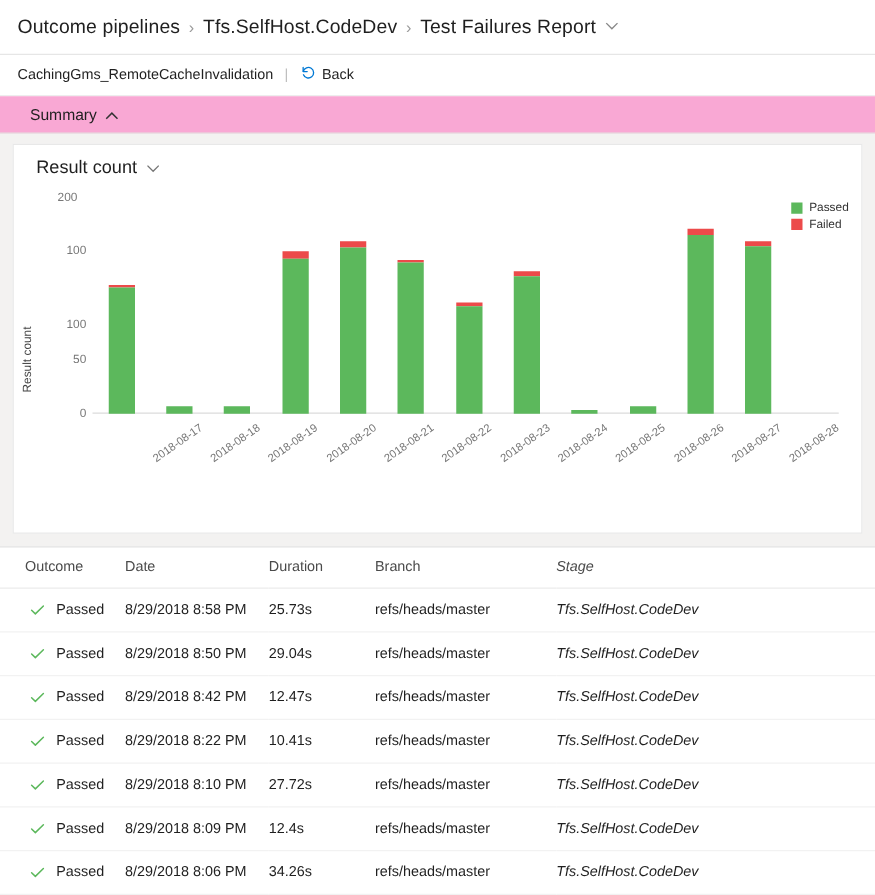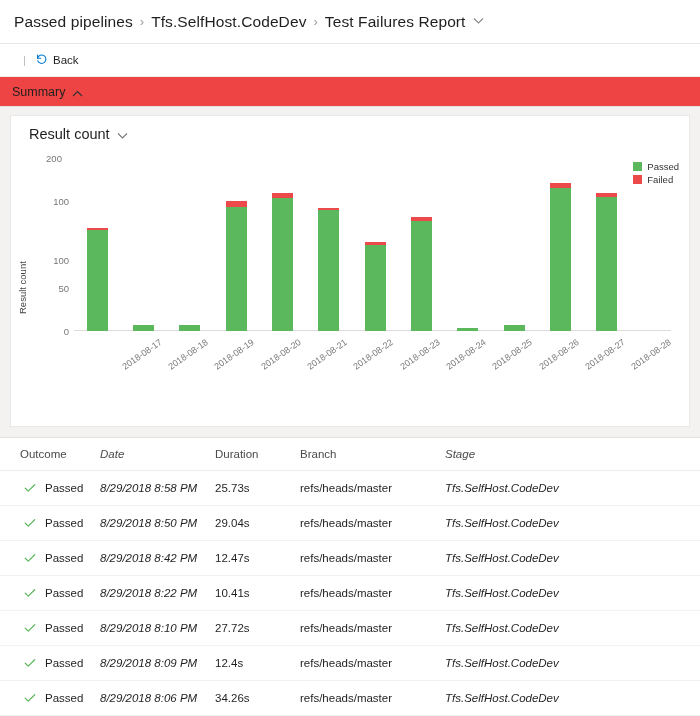--- a/index.html
+++ b/index.html
@@ -50,22 +50,22 @@
   .back-link {
     display:flex; align-items:center; gap:5px;
     color:#1f1f1f; cursor:pointer;
   }
   .back-icon { display:block; }
 
   
   .summary-bar {
     height:30px; flex:0 0 30px;
     display:flex; align-items:center;
-    padding:0 12px;
-    background:#ef4444;
+    padding:0 24px;
+    background:#f9a8d4;
     border-bottom:1px solid #e3e1df;
   }
   .summary-bar .title {
     font-size:12.5px; color:#1f1f1f;
   }
   .caret-up { margin-left:7px; display:inline-block; position:relative; top:1px; }
 
   
   .card-area {
     flex:0 0 330px; background:#f3f2f1;
@@ -128,50 +128,51 @@
   table.results { width:100%; border-collapse:collapse; table-layout:fixed; }
   table.results th {
     text-align:left; font-weight:400; font-size:11.5px; color:#4a4a4a;
     padding:10px 0 10px 0; border-bottom:1px solid #ececec;
   }
   table.results td {
     font-size:11.5px; color:#1f1f1f; padding:11px 0 11px 0;
     border-bottom:1px solid #f2f2f2; vertical-align:middle;
   }
   .col-outcome { width:100px; padding-left:24px !important;margin-top:44px; }
-  .col-date { width:115px;font-style:italic; }
+  .col-date { width:115px; }
   .col-duration { width:85px; }
   .col-branch { width:145px; }
   .col-stage { width:auto;font-style:italic; }
   th.col-outcome { padding-left:20px !important; }
   .outcome-cell { display:flex; align-items:center; gap:9px; }
   .outcome-icon { width:12px; height:12px; flex:0 0 12px; }
   .scroll-rail {
     position:absolute; right:0; top:0; width:4px; height:716px; background:transparent;
   }
 </style>
 </head>
 <body>
 
 <div class="page">
 
   <div class="breadcrumb-bar">
-    <span class="crumb">Passed pipelines</span>
+    <span class="crumb">Outcome pipelines</span>
     <span class="crumb-sep">›</span>
     <span class="crumb">Tfs.SelfHost.CodeDev</span>
     <span class="crumb-sep">›</span>
     <span class="crumb last">Test Failures Report</span>
     <span class="chev-d">
       <svg width="11" height="8" viewBox="0 0 11 8">
           <path d="M1 1.5 L5.5 6 L10 1.5" fill="none" stroke="#888" stroke-width="1.1"></path>
         </svg>
     </span>
   </div>
 
   <div class="subbar">
+    <span class="testname">CachingGms_RemoteCacheInvalidation</span>
     <span class="divider">|</span>
     <span class="back-link">
       <span class="back-icon">
         <svg width="13" height="13" viewBox="0 0 16 16">
           <path d="M3.2 6.2 A5.2 5.2 0 1 1 3.4 9.6" fill="none" stroke="#0078d4" stroke-width="1.3" stroke-linecap="round"></path>
           <path d="M3.1 2.4 L3.1 6.5 L7.1 6.5" fill="none" stroke="#0078d4" stroke-width="1.3" stroke-linecap="round" stroke-linejoin="round"></path>
         </svg>
       </span>
       <span>Back</span>
     </span>

